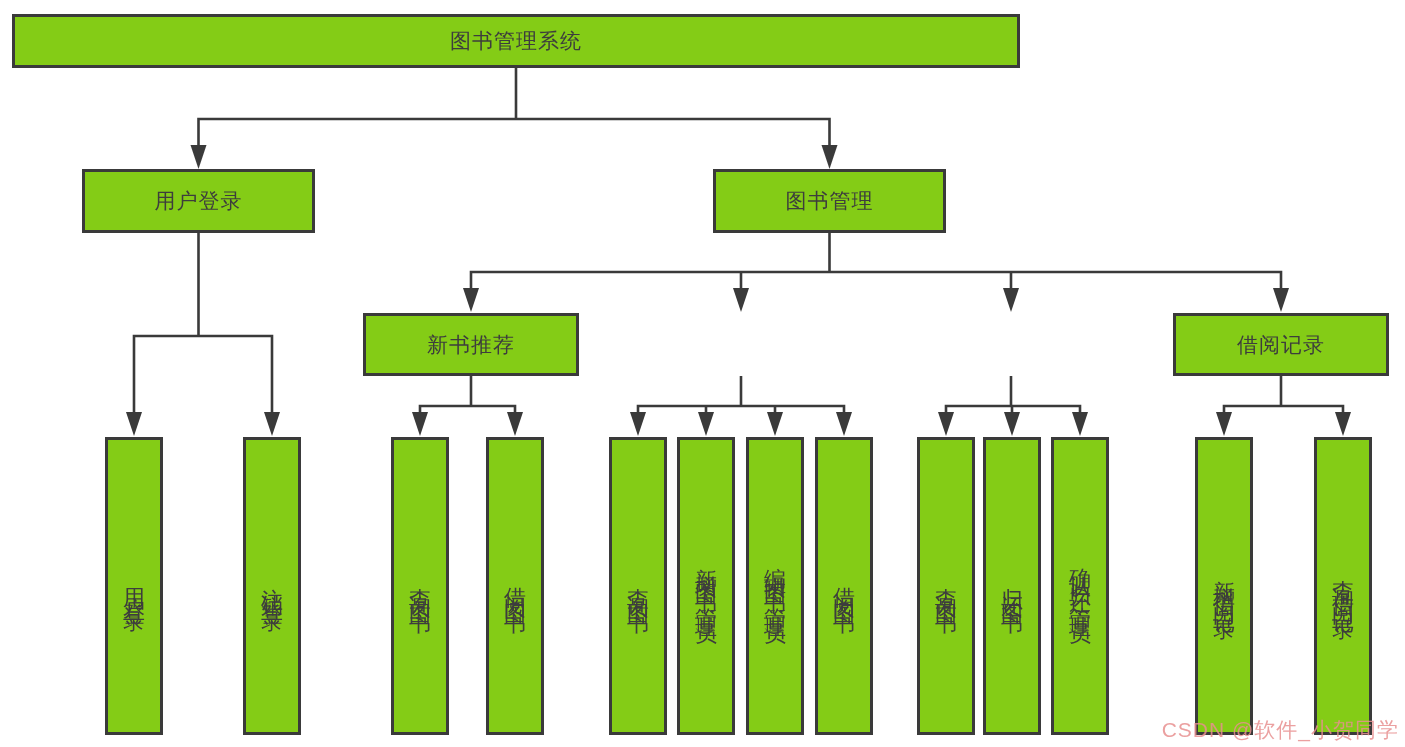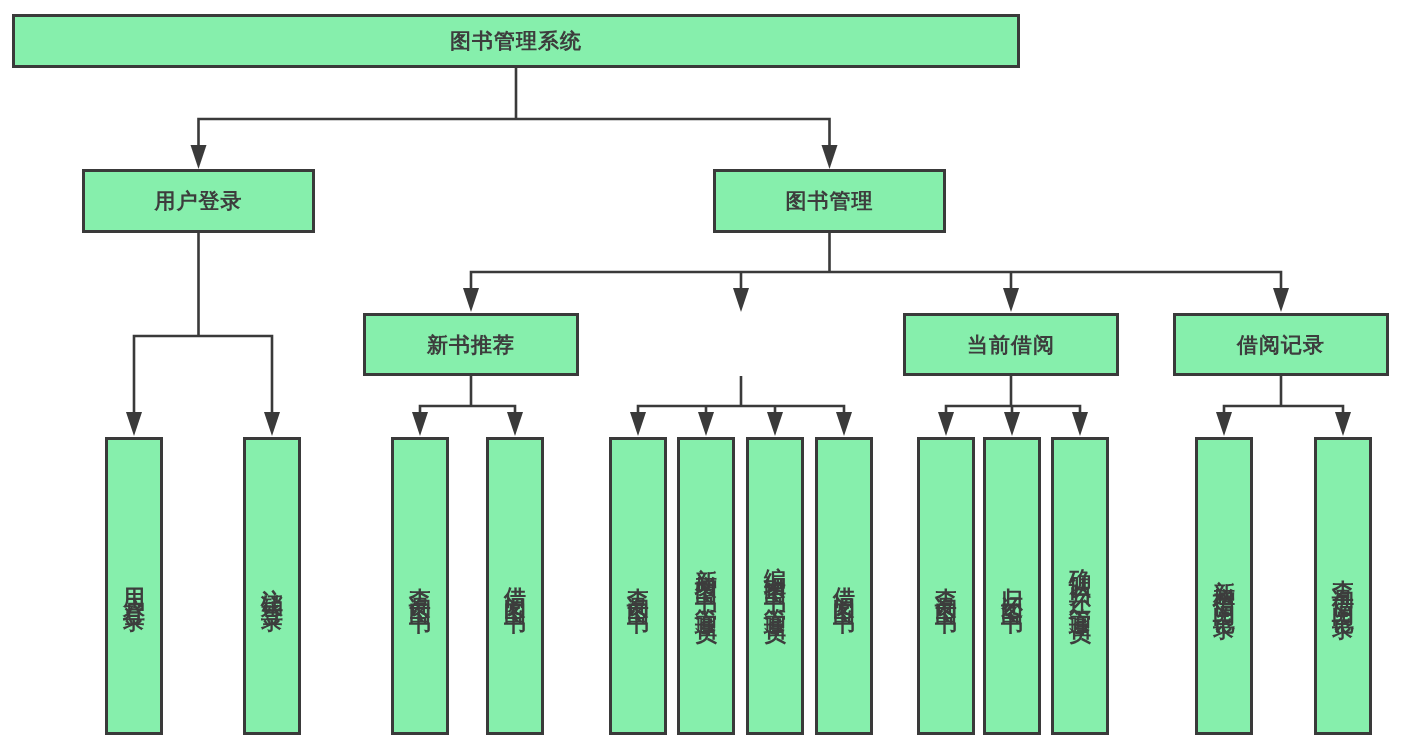--- a/index.html
+++ b/index.html
@@ -20,25 +20,24 @@
     position: absolute;
     left: 0;
     top: 0;
     width: 1405px;
     height: 747px;
   }
   .node {
     position: absolute;
     box-sizing: border-box;
     border: 3px solid #3a3a3a;
-    background: #86efac;
+    background: #84cc16;
     display: flex;
     align-items: center;
     justify-content: center;
-    font-weight: bold;
   }
   .hlabel {
     font-size: 21px;
     letter-spacing: 1px;
     white-space: nowrap;
   }
   .node.root {
     left: 12px; top: 14px; width: 1008px; height: 54px;
   }
   .node.lvl2 {
@@ -127,23 +126,20 @@
   <div class="node lvl2" style="left:82px">
     <span class="hlabel">用户登录</span>
   </div>
   <div class="node lvl2" style="left:713px">
     <span class="hlabel">图书管理</span>
   </div>
 
   <div class="node lvl3" style="left:363px">
     <span class="hlabel">新书推荐</span>
   </div>
-  <div class="node lvl3" style="left:903px">
-    <span class="hlabel">当前借阅</span>
-  </div>
   <div class="node lvl3" style="left:1173px">
     <span class="hlabel">借阅记录</span>
   </div>
 
   <div class="node leaf" style="left:105px">
     <span class="vlabel">用户登录</span>
   </div>
   <div class="node leaf" style="left:243px">
     <span class="vlabel">注销登录</span>
   </div>
@@ -178,13 +174,14 @@
     <span class="vlabel">确认归还（管理员）</span>
   </div>
 
   <div class="node leaf" style="left:1195px">
     <span class="vlabel">新增借阅记录</span>
   </div>
   <div class="node leaf" style="left:1314px">
     <span class="vlabel">查询借阅记录</span>
   </div>
 
+  <div id="watermark">CSDN @软件_小贺同学</div>
 </div>
 
 </body></html>

